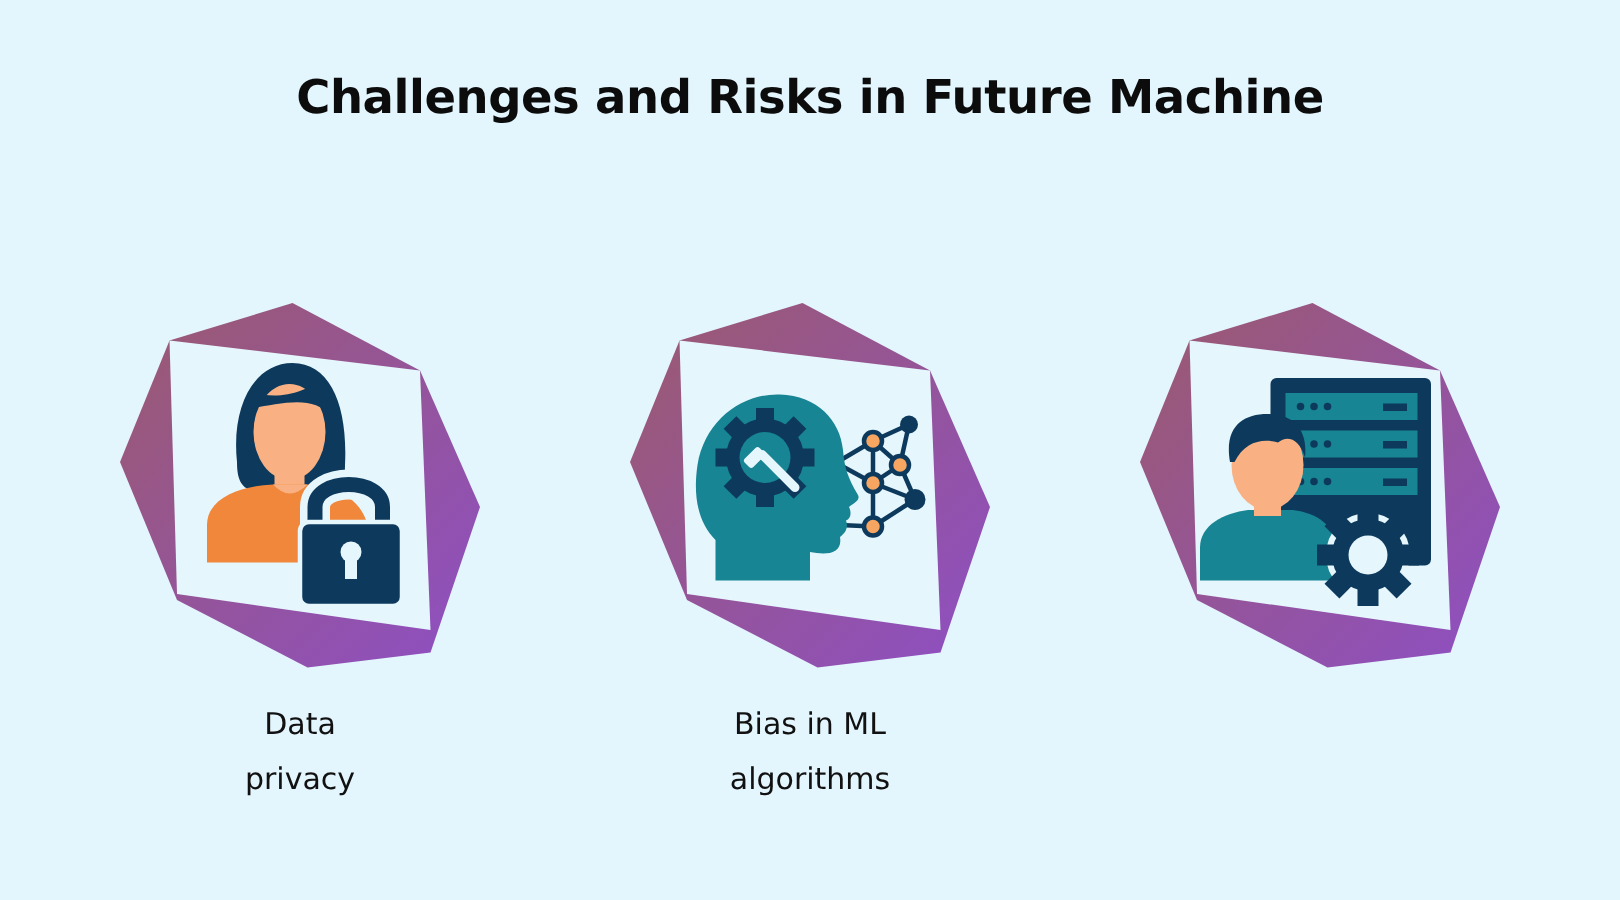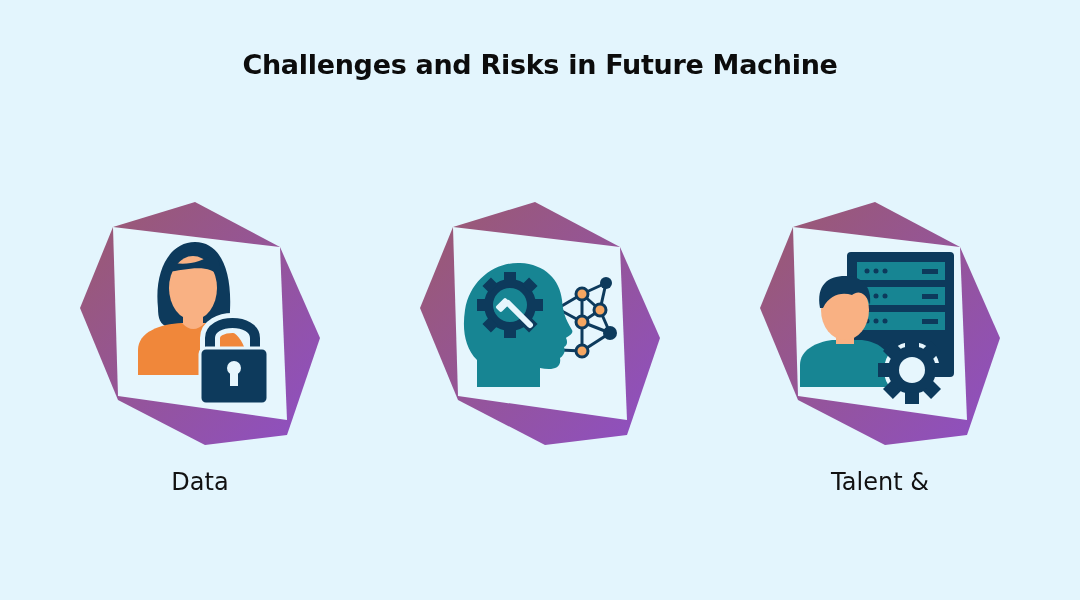--- a/index.html
+++ b/index.html
@@ -1,21 +1,21 @@
 <!DOCTYPE html>
 <html><head>
 <meta charset="utf-8">
 <style>
   html,body{margin:0;padding:0;}
   body{width:1080px;height:600px;background:#e3f5fd;font-family:"DejaVu Sans","Liberation Sans",sans-serif;position:relative;overflow:hidden;}
-  .title{position:absolute;left:0;top:42px;width:1080px;text-align:center;font-weight:bold;font-size:27px;line-height:46px;color:#0c0c0c;letter-spacing:-0.3px;}
+  .title{position:absolute;left:0;top:42px;width:1080px;text-align:center;font-weight:bold;font-size:31px;line-height:46px;color:#0c0c0c;letter-spacing:-0.3px;}
   .title span{display:block;}
   .card{position:absolute;top:200px;width:260px;height:250px;}
   .card svg{position:absolute;left:0;top:0;}
-  .label{position:absolute;top:464px;width:340px;text-align:center;font-size:24px;line-height:37px;color:#111;}
+  .label{position:absolute;top:464px;width:340px;text-align:center;font-size:20px;line-height:37px;color:#111;}
   .label span{display:block;}
 </style>
 </head>
 <body>
 
 <div class="title">
   <span>Challenges and Risks in Future Machine</span>
 </div>
 
 <svg width="0" height="0" style="position:absolute">
@@ -145,18 +145,20 @@
         <rect x="-7" y="-34" width="14" height="12" transform="rotate(315)"></rect>
       </g>
       <circle r="23" fill="#0d3a5c"></circle>
       <circle r="13" fill="#e6f6fd"></circle>
     </g>
   </svg>
 </div>
 
 <div class="label" style="left:30px;">
   <span>Data</span>
+  <span>privacy</span>
 </div>
 <div class="label" style="left:370px;">
+  <span>Bias in ML</span>
+  <span>algorithms</span>
 </div>
 <div class="label" style="left:710px;">
-  <span>Talent &amp;</span>
 </div>
 
 </body></html>

